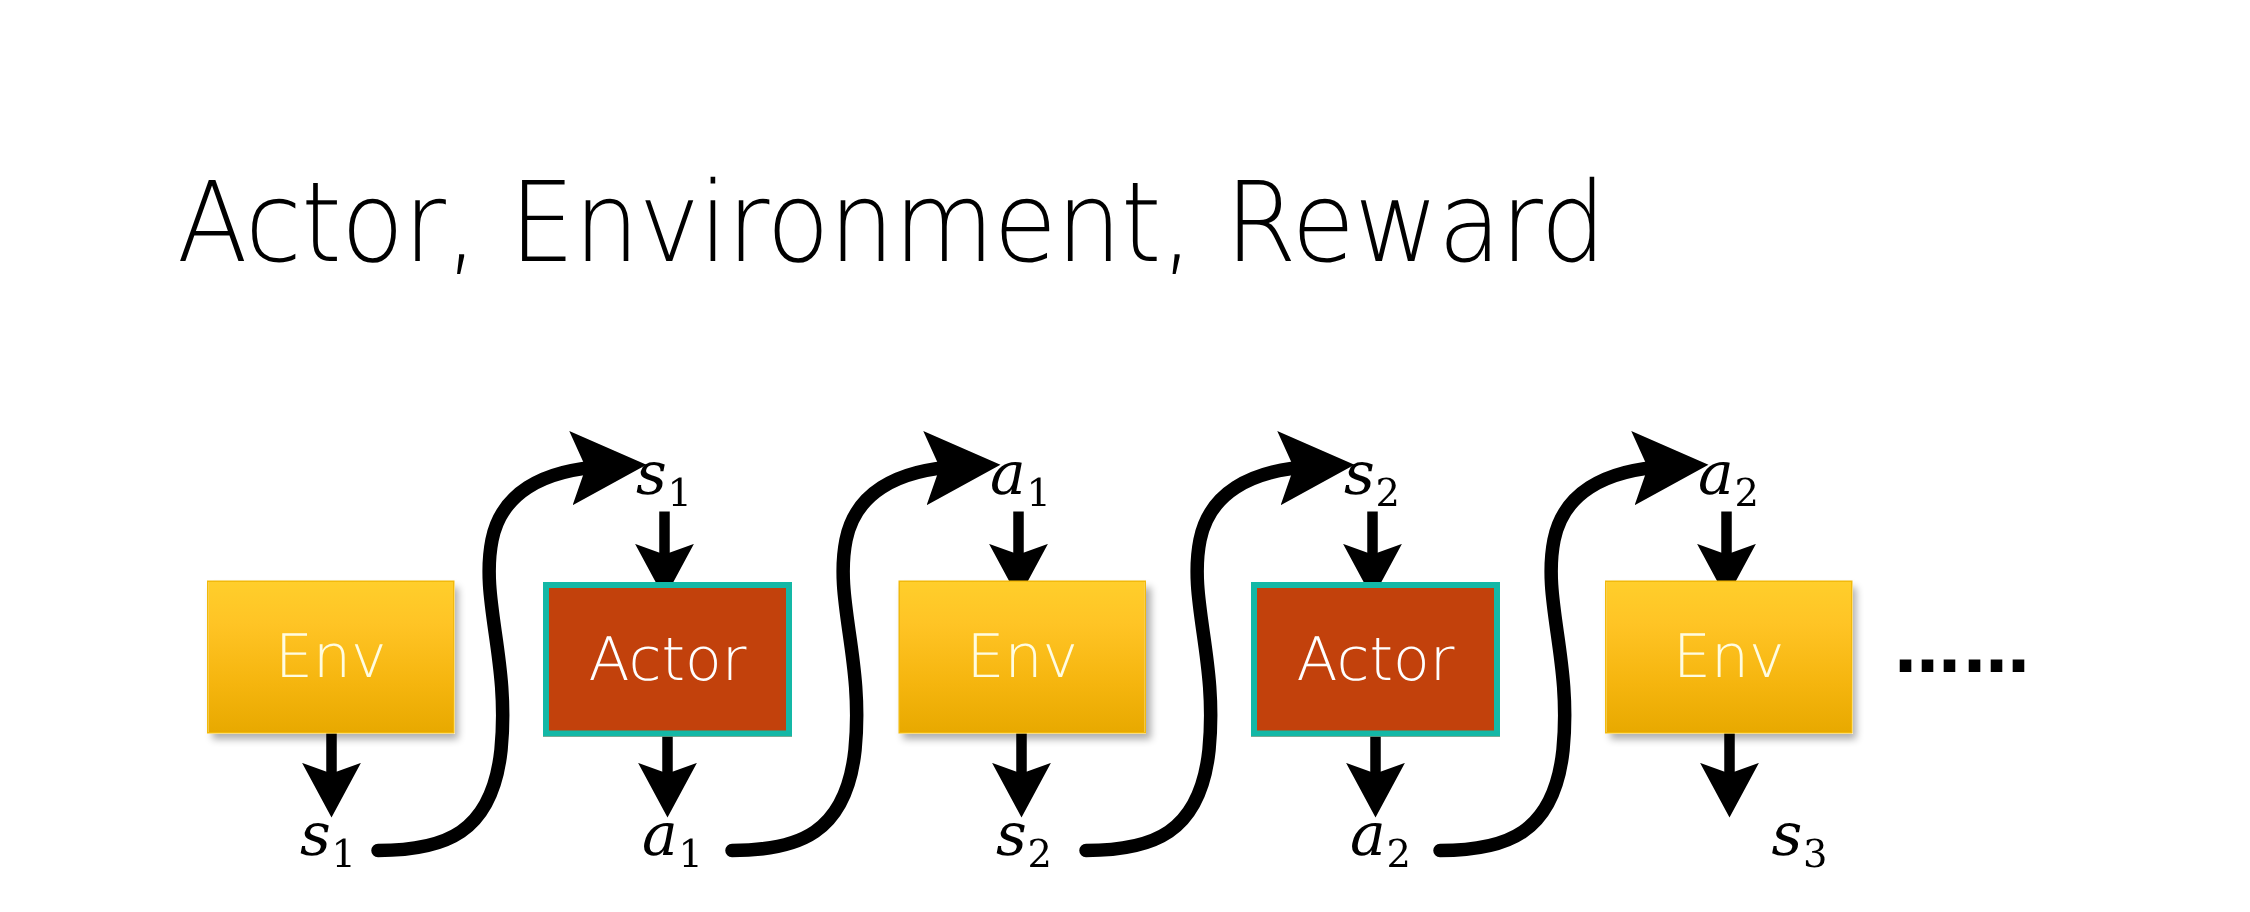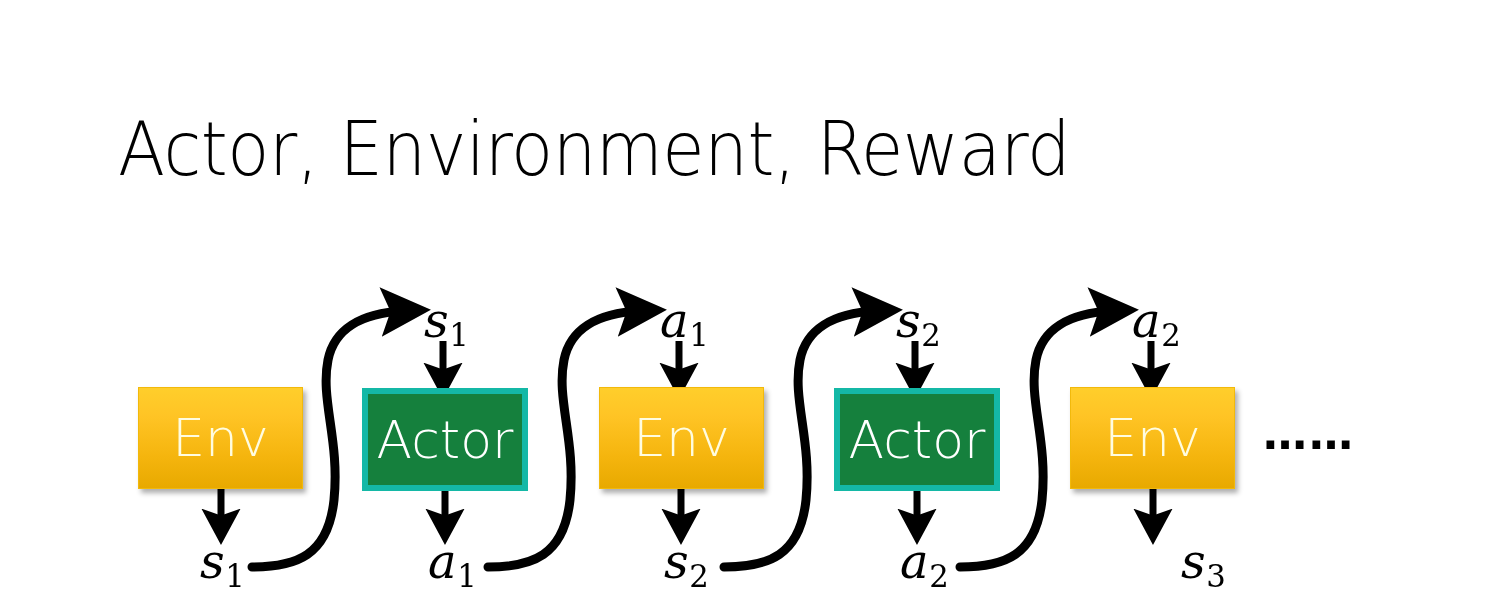--- a/index.html
+++ b/index.html
@@ -50,43 +50,43 @@
 
   
   .node-box {
     position: absolute;
     box-sizing: border-box;
     display: flex;
     align-items: center;
     justify-content: center;
     font-family: "DejaVu Sans", "Liberation Sans", sans-serif;
     font-weight: 300;
-    font-size: 52px;
+    font-size: 40px;
     line-height: 1;
     color: #ffffff;
     user-select: none;
   }
   .node-env {
     background: linear-gradient(180deg, #FFCE2B 0%, #FFC425 28%, #F5B50E 68%, #E8A900 100%);
     border: 1px solid #F2B90B;
     color: #FFFCE0;
     box-shadow: 3px 4px 5px rgba(0,0,0,0.32);
   }
   .node-actor {
-    background: #15803d;
-    border: 6px solid #14b8a6;
+    background: #c2410c;
+    border: 4px solid #14b8a6;
     color: #FFFFFF;
   }
 
   
   .math-label {
     position: absolute;
     font-family: "DejaVu Serif", "Liberation Serif", serif;
     font-style: italic;
-    font-size: 48px;
+    font-size: 40px;
     line-height: 1;
     color: #000000;
     white-space: nowrap;
     user-select: none;
   }
   .math-label .sub {
     font-size: 0.64em;
     font-style: normal;
     vertical-align: baseline;
     position: relative;

